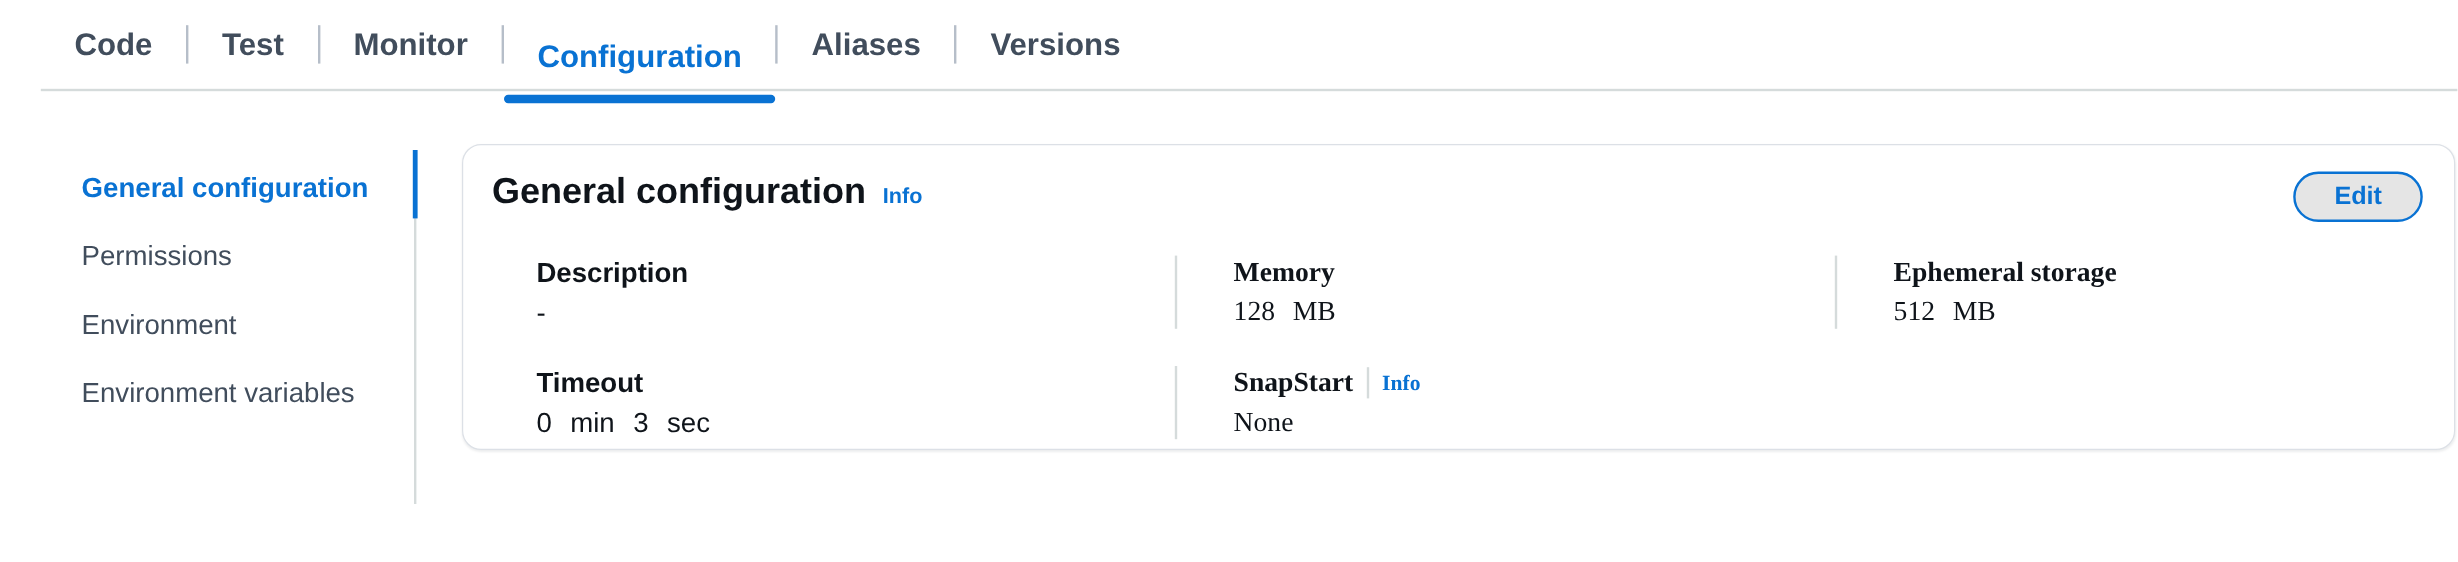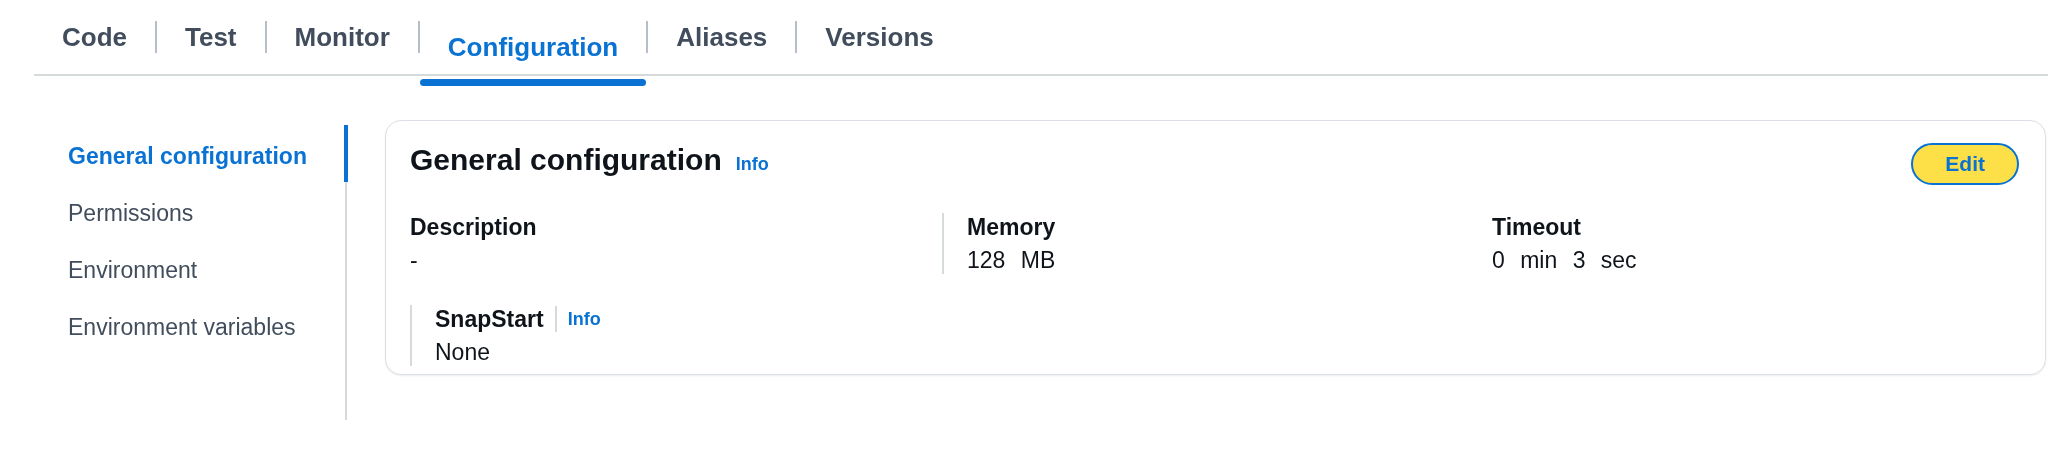--- a/index.html
+++ b/index.html
@@ -42,28 +42,28 @@
   .panel{margin:44px 2px 0 39px;height:255px;background:#fff;
     border:1px solid var(--panel-border);border-radius:16px;
     box-shadow:0 1px 2px rgba(0,28,36,0.08);
     padding:22px 24px 30px 24px;}
   .panel-header{display:flex;align-items:flex-start;justify-content:space-between;}
   .panel-title-group{display:flex;align-items:baseline;}
   .panel-title{font-size:30px;font-weight:700;color:var(--text-dark);}
   .info-link{font-size:18px;font-weight:700;color:var(--accent);margin-left:14px;
     cursor:pointer;}
   .edit-btn{height:42px;padding:0 32px;border:2px solid var(--accent);
-    border-radius:21px;background:#fde047;color:var(--accent);
+    border-radius:21px;background:#e5e5e5;color:var(--accent);
     font-family:inherit;font-size:21px;font-weight:700;cursor:pointer;margin-right:2px;}
 
   
   .field-grid{margin-top:28px;display:grid;
     grid-template-columns:532px 550px 1fr;row-gap:31px;}
-  .cell{min-height:54px;}
-  .cell.bordered{border-left:2px solid var(--border-light);padding-left:23px;}
+  .cell{min-height:54px;margin-left:37px;}
+  .cell.bordered{border-left:2px solid var(--border-light);padding-left:47px;font-family:Liberation Serif, serif;}
   .field-label-row{display:flex;align-items:center;}
   .field-label{font-size:23px;font-weight:700;color:var(--text-dark);line-height:28px;}
   .mini-divider{width:2px;height:26px;background:var(--border-light);margin:0 11px;}
   .field-info{font-size:18px;font-weight:700;color:var(--accent);cursor:pointer;}
   .field-value{font-size:23px;color:var(--text-dark);margin-top:5px;line-height:28px;
     word-spacing:9px;}
 </style>
 </head>
 <body>
 
@@ -125,20 +125,26 @@
             <span class="field-label">Description</span>
           </div>
           <div class="field-value">-</div>
         </div>
         <div class="cell bordered">
           <div class="field-label-row">
             <span class="field-label">Memory</span>
           </div>
           <div class="field-value">128 MB</div>
         </div>
+        <div class="cell bordered">
+          <div class="field-label-row">
+            <span class="field-label">Ephemeral storage</span>
+          </div>
+          <div class="field-value">512 MB</div>
+        </div>
 
         <div class="cell">
           <div class="field-label-row">
             <span class="field-label">Timeout</span>
           </div>
           <div class="field-value">0 min 3 sec</div>
         </div>
         <div class="cell bordered">
           <div class="field-label-row">
             <span class="field-label">SnapStart</span>

